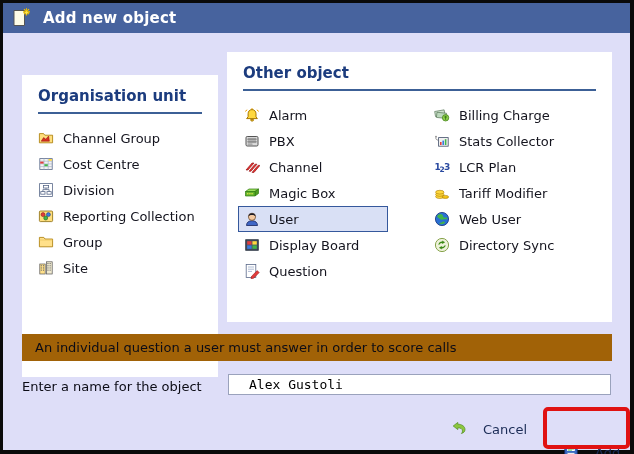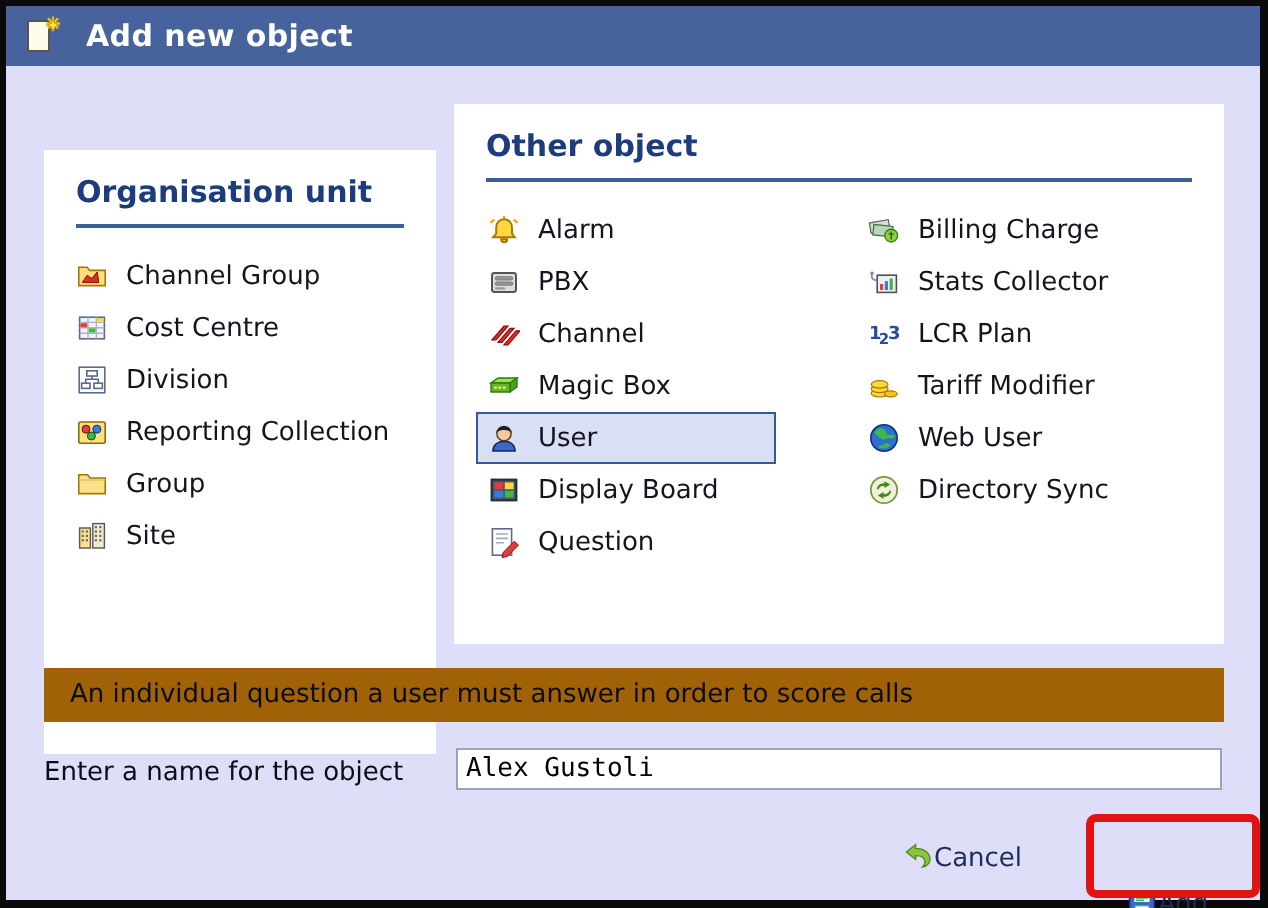--- a/index.html
+++ b/index.html
@@ -50,25 +50,25 @@
   .descbar {
     position:absolute; left:19px; top:331px; width:590px; height:27px;
     background:#a16207; line-height:27px; padding-left:13px;
     font-size:13px; color:#0c0c16; white-space:nowrap;
   }
   .name-label { position:absolute; left:19px; top:376px; font-size:13px; color:#0c0c16; }
   .name-input {
     position:absolute; left:225px; top:371px; width:383px; height:21px;
     border:1px solid #9aa2bc; background:#ffffff;
     font-family:"DejaVu Sans Mono","Liberation Mono",monospace;
-    font-size:13px; padding:1px 4px; color:#000000;
+    font-size:13px; padding:1px 20px; color:#000000;
   }
 
   .btn {
-    position:absolute; display:flex; align-items:center; gap:0;
+    position:absolute; display:flex; align-items:center; gap:16px;
     font-size:13px; color:#1b2c56; cursor:pointer; height:22px;
   }
   .btn-cancel { left:448px; top:415px; }
   .btn-add    { left:560px; top:438px; }
   .btn-add .btn-label { text-decoration: underline; }
 
   .annotation {
     position:absolute; left:540px; top:404px; width:87px; height:42px;
     border:4px solid #e01212; border-radius:5px; pointer-events:none; z-index:5;
   }

